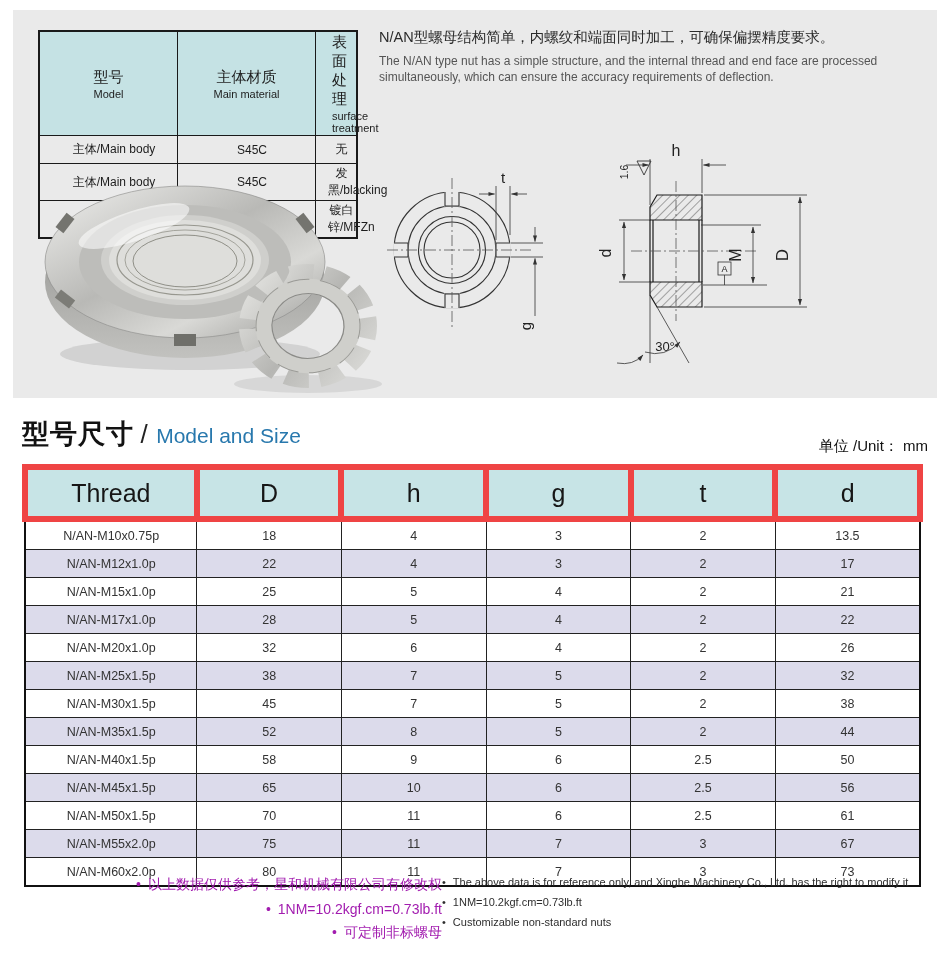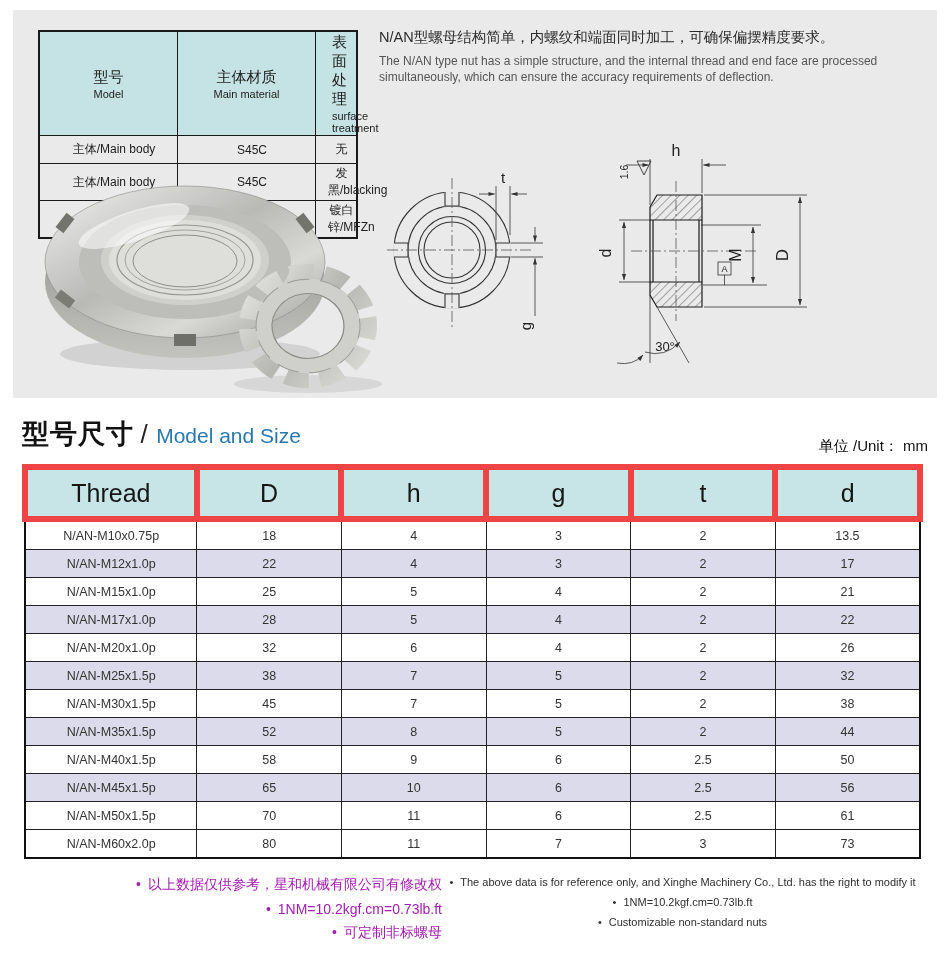--- a/index.html
+++ b/index.html
@@ -41,21 +41,21 @@
   .size-table th{background:#c7e4e6;border:6px solid #ef4444;height:44px;
                  font-size:25px;font-weight:normal;color:#161616;}
   .size-table td{border:1px solid #222;height:27px;text-align:center;
                  font-size:12.5px;color:#333;padding:0;}
   .size-table tr.alt{background:#dcdbeb;}
 
   
   .notes{position:absolute;left:22px;top:876px;width:901px;display:flex;}
   .notes ul{list-style:none;margin:0;padding:0;}
   .notes-zh{width:420px;}
-  .notes-en{width:481px;text-align:center;}
+  .notes-en{width:481px;}
   .notes-zh li{font-size:14px;color:#a21caf;margin-bottom:7px;text-align:right;}
   .notes-en li{font-size:11px;color:#2e2e2e;margin-bottom:8px;}
   .notes .bullet{margin-right:7px;}
 
   svg text{font-family:"Liberation Sans","DejaVu Sans",sans-serif;}
 </style>
 </head>
 <body>
 
 <div id="page">
@@ -370,20 +370,28 @@
           <td>56</td>
         </tr>
         <tr>
           <td>N/AN-M50x1.5p</td>
           <td>70</td>
           <td>11</td>
           <td>6</td>
           <td>2.5</td>
           <td>61</td>
         </tr>
+        <tr class="alt">
+          <td>N/AN-M55x2.0p</td>
+          <td>75</td>
+          <td>11</td>
+          <td>7</td>
+          <td>3</td>
+          <td>67</td>
+        </tr>
         <tr>
           <td>N/AN-M60x2.0p</td>
           <td>80</td>
           <td>11</td>
           <td>7</td>
           <td>3</td>
           <td>73</td>
         </tr>
       </tbody>
   </table>

